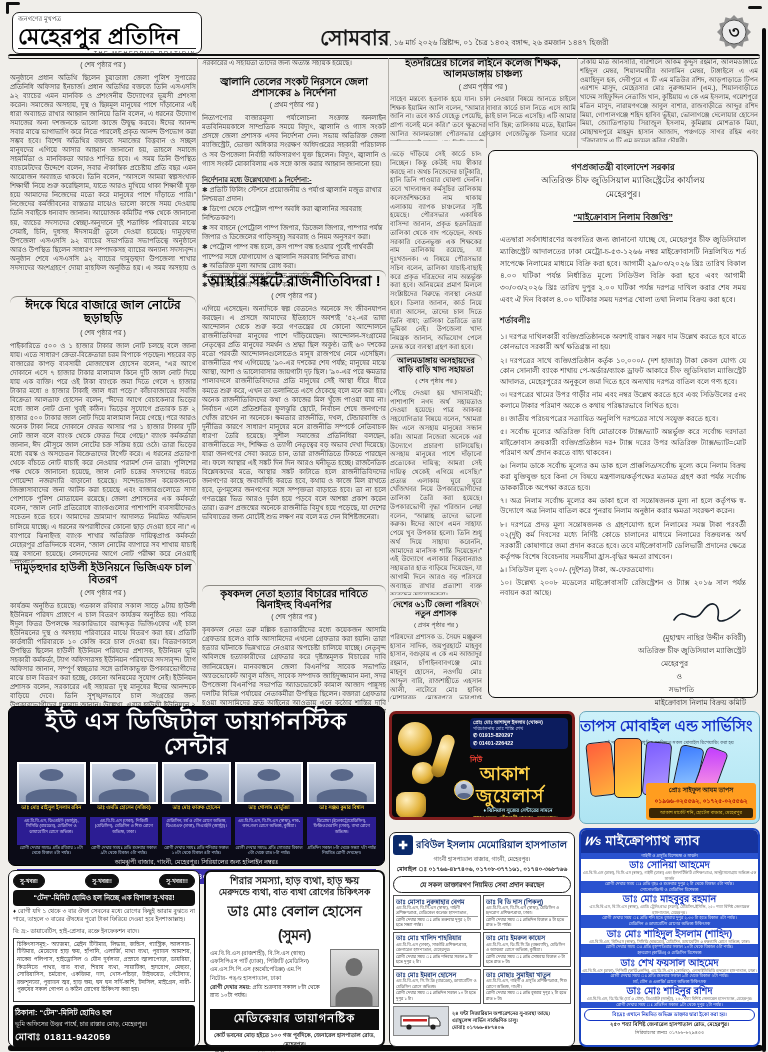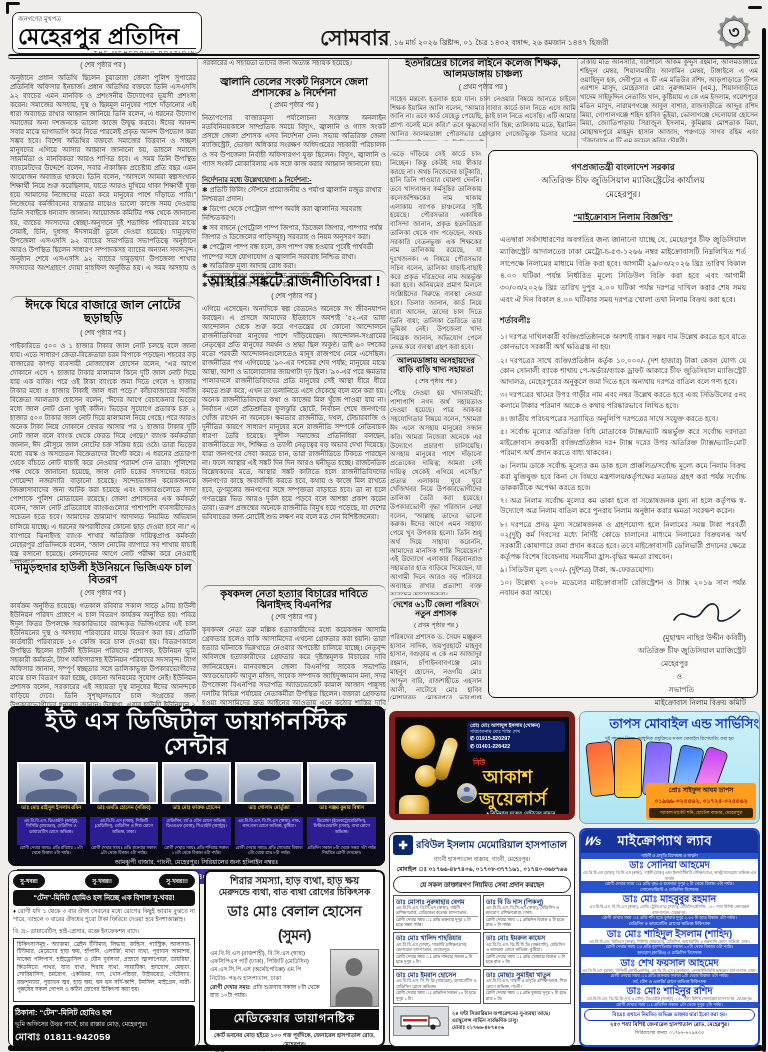--- a/index.html
+++ b/index.html
@@ -64,21 +64,21 @@
   .belal{left:204px;top:870px;width:181px;height:177px;background:#fff;border:2.2px solid #111;box-sizing:border-box;padding:3px 4px;}
   .bel-h{font-size:10px;font-weight:bold;text-align:center;line-height:1.2;}
   .bel-name{font-size:14px;font-weight:bold;text-align:center;margin:2px 0 1px;letter-spacing:-.3px;}
   .bel-row{display:flex;gap:3px;}
   .bel-cred{font-size:5.7px;line-height:1.45;color:#222;width:118px;}
   .bel-photo{width:48px;height:56px;border:1px solid #777;}
   .bel-time{font-size:5.6px;margin-top:1px;color:#222;}
   .bel-strip{background:#0d0d0d;color:#fff;font-size:11.5px;font-weight:bold;text-align:center;letter-spacing:1px;margin-top:2px;padding:1px 0;}
   .bel-addr{font-size:5.6px;font-weight:bold;text-align:center;margin-top:1px;color:#222;}
   
-  .akash{left:389px;top:711px;width:186px;height:109px;background:#0a0a0a;border:6px solid #7f1d1d;box-sizing:border-box;overflow:hidden;}
+  .akash{left:389px;top:711px;width:186px;height:109px;background:#0a0a0a;border:3px solid #7f1d1d;box-sizing:border-box;overflow:hidden;}
   .gold{position:absolute;border-radius:50%;background:radial-gradient(circle at 35% 30%,#ffeebc,#e3b33c 55%,#8a6414);}
   .ak-badge{position:absolute;right:4px;top:4px;width:92px;background:#0c1c5e;border-radius:4px;padding:2px 3px;color:#fff;}
   .akb1{font-size:4.9px;font-weight:bold;line-height:1.3;}
   .akb2{font-size:4.7px;line-height:1.3;color:#d8e2ff;}
   .akb3{font-size:5.3px;font-weight:bold;color:#fff;line-height:1.4;}
   .ak-new{position:absolute;left:78px;top:40px;color:#ff4434;font-size:7.5px;font-weight:bold;}
   .ak-name1{position:absolute;left:88px;top:46px;color:#ffd24a;font-size:18px;font-weight:bold;}
   .ak-name2{position:absolute;left:84px;top:68px;color:#ffd24a;font-size:18px;font-weight:bold;letter-spacing:1px;}
   .ak-port{position:absolute;left:62px;top:66px;width:18px;height:18px;border-radius:50%;border:1px solid #ffd24a;}
   .ak-l1{position:absolute;left:70px;top:93px;width:112px;color:#bdf0ff;font-size:5px;font-weight:bold;text-align:center;}
@@ -94,30 +94,30 @@
   .rob-grid{display:grid;grid-template-columns:1fr 1fr;gap:2px;}
   .rob-doc{border:1px solid #555;padding:1.5px 2px;}
   .rd-name{font-size:6.3px;font-weight:bold;color:#0b2a6b;line-height:1.15;}
   .rd-deg{font-size:4.2px;color:#333;line-height:1.3;height:11px;overflow:hidden;}
   .rd-time{font-size:4.1px;color:#111;border-top:.5px solid #999;line-height:1.3;}
   .rob-bottom{display:flex;gap:3px;margin-top:2px;align-items:center;}
   .amb{width:54px;height:28px;background:#d9dde2;border:1px solid #888;flex:0 0 auto;display:flex;align-items:center;justify-content:center;}
   .rob-b-text{font-size:5px;font-weight:bold;line-height:1.4;color:#111;}
   
   .tapos{left:579px;top:711px;width:181px;height:113px;background:linear-gradient(#cdf1fa,#aee4f2);border:1px solid #6aa8bc;box-sizing:border-box;overflow:hidden;}
-  .tp-title{color:#1430c8;font-size:13px;font-weight:bold;text-align:right;margin-top:2px;}
+  .tp-title{color:#1430c8;font-size:15px;font-weight:bold;text-align:left;margin-top:2px;}
   .tp-sub{font-size:4.6px;text-align:center;color:#234;}
   .tp-phone{position:absolute;border-radius:5px;border:1.5px solid #1c1c2e;}
   .tp-badge{position:absolute;right:3px;bottom:3px;width:104px;background:#ff9d1f;border-radius:3px;padding:2px 3px;text-align:center;}
   .tpb-name{font-size:6.2px;font-weight:bold;color:#161616;}
   .tpb-num{font-size:6px;font-weight:bold;color:#a80808;}
   .tpb-addr{background:#3a2604;color:#ffd83a;font-size:4.6px;margin-top:1px;border-radius:2px;padding:1px 0;}
   
   .mic{left:579px;top:828px;width:181px;height:219px;background:#fff;border:2px solid #1a44c2;box-sizing:border-box;overflow:hidden;}
-  .mic-head{background:#16339e;color:#fff;display:flex;align-items:center;gap:16px;padding:1px 4px;}
+  .mic-head{background:#16339e;color:#fff;display:flex;align-items:center;gap:4px;padding:1px 4px;}
   .mic-logo{font-size:11px;font-style:italic;font-weight:bold;color:#fff;}
   .mic-title{font-size:13px;font-weight:bold;letter-spacing:.5px;}
   .mic-strip{background:#2a52cf;color:#fff;font-size:4.2px;text-align:center;line-height:1.5;}
   .mic-name{color:#1335c4;font-size:9.6px;font-weight:bold;text-align:center;line-height:1.15;}
   .mic-deg{font-size:3.9px;color:#444;text-align:center;line-height:1.35;}
   .mic-foot{padding:1px 3px;}
   .mic-pill{border:1px solid #1335c4;border-radius:7px;color:#1335c4;font-size:5px;font-weight:bold;text-align:center;padding:1px 0;}
   .mic-addr{font-size:5.4px;font-weight:bold;text-align:center;color:#111;}
   .mic-ph{font-size:4.7px;text-align:center;color:#333;}
   

